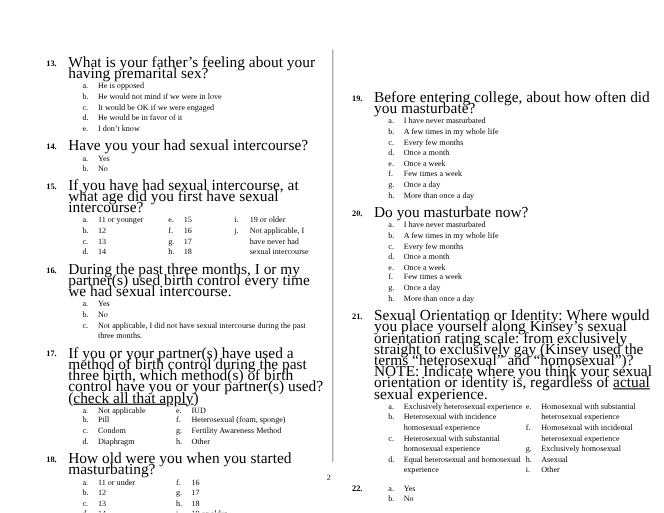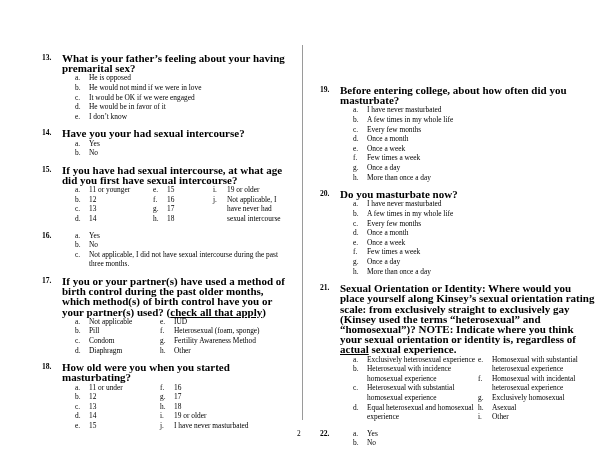--- a/index.html
+++ b/index.html
@@ -59,22 +59,22 @@
     font-size: 7.6px;
     line-height: 10.2px;
     width: 20px;
     flex: 0 0 20px;
   }
   .q-body {
     flex: 1 1 auto;
     min-width: 0;
   }
   .q-text {
-    font-weight: bold;
-    font-size: 11px;
+    font-weight: normal;
+    font-size: 14px;
     line-height: 10.2px;
     margin: 0 0 0 0;
   }
   .q-text .u {
     text-decoration: underline;
   }
   .answers {
     margin-top: 0px;
     padding-left: 13px;
   }
@@ -236,41 +236,42 @@
                   <span class="ans-text">Not applicable, I have never had sexual intercourse</span>
                 </div>
             </div>
           </div>
         </div>
       </div>
 
       <div class="q">
         <div class="q-num">16.</div>
         <div class="q-body">
+          <div class="q-text">During the past three months, I or my partner(s) used birth control every time we had sexual intercourse.</div>
           <div class="answers">
             <div class="ans">
                 <span class="ans-letter">a.</span>
                 <span class="ans-text">Yes</span>
               </div>
             <div class="ans">
                 <span class="ans-letter">b.</span>
                 <span class="ans-text">No</span>
               </div>
             <div class="ans">
                 <span class="ans-letter">c.</span>
                 <span class="ans-text">Not applicable, I did not have sexual intercourse during the past three months.</span>
               </div>
           </div>
         </div>
       </div>
 
       <div class="q">
         <div class="q-num">17.</div>
         <div class="q-body">
-          <div class="q-text"><span>If you or your partner(s) have used a method of birth control during the past older months, which method(s) of birth control have you or your partner(s) used? (</span><span class="u">check all that apply</span><span>)</span></div>
+          <div class="q-text"><span>If you or your partner(s) have used a method of birth control during the past three birth, which method(s) of birth control have you or your partner(s) used? (</span><span class="u">check all that apply</span><span>)</span></div>
           <div class="answers ans-row cols-17">
             <div class="ans-col c1">
               <div class="ans">
                   <span class="ans-letter">a.</span>
                   <span class="ans-text">Not applicable</span>
                 </div>
               <div class="ans">
                   <span class="ans-letter">b.</span>
                   <span class="ans-text">Pill</span>
                 </div>

